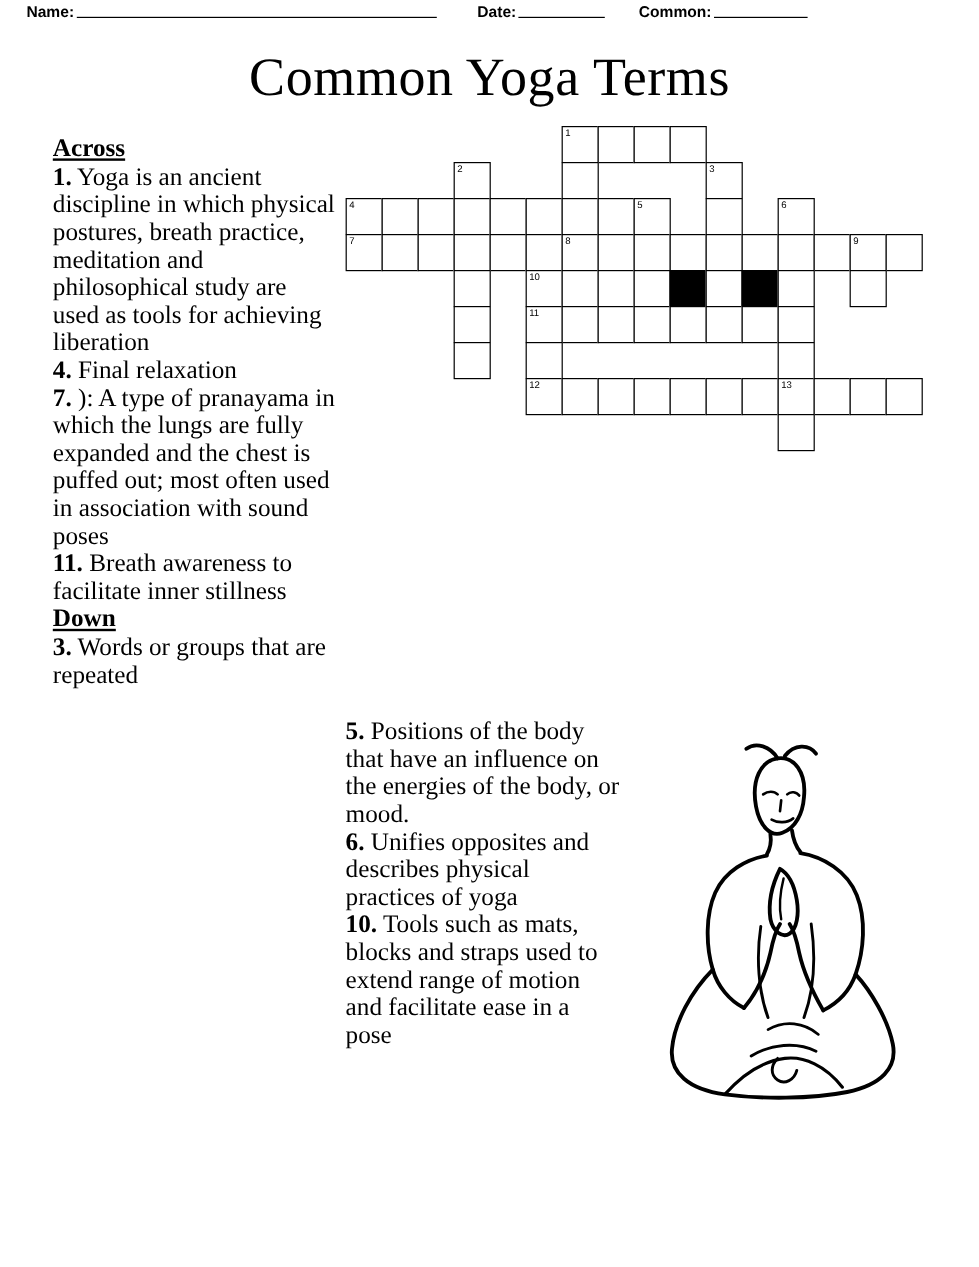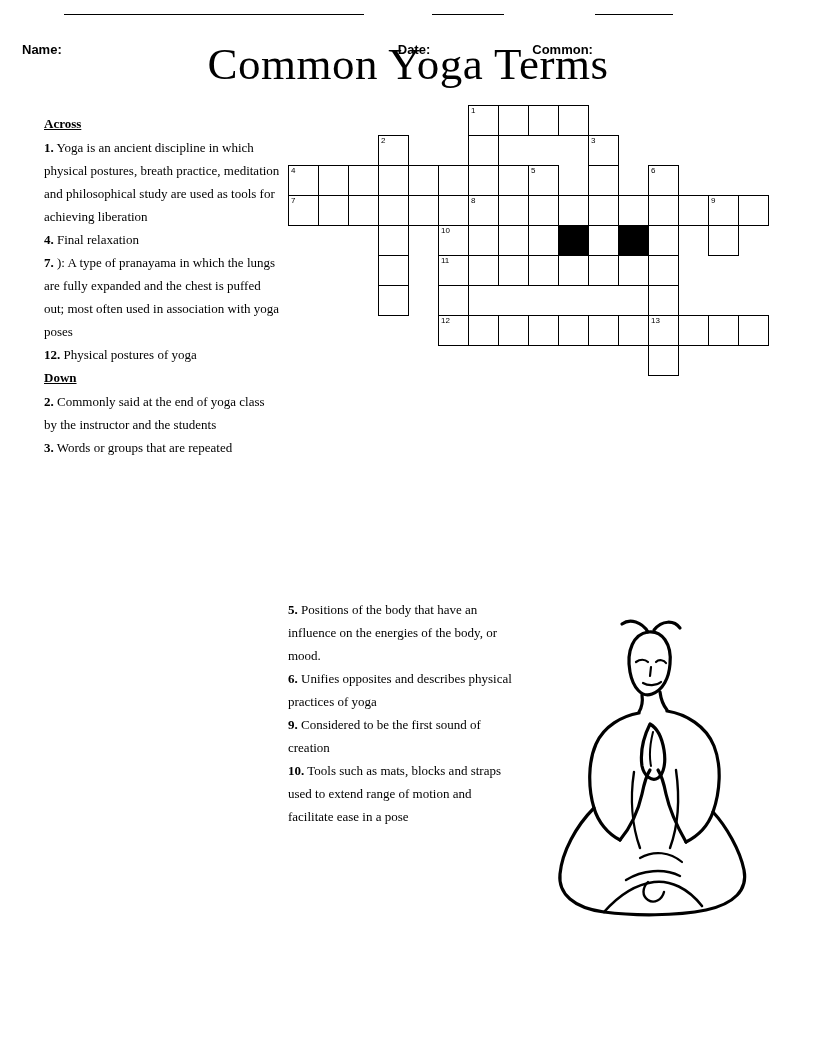--- a/index.html
+++ b/index.html
@@ -24,21 +24,21 @@
     left: 22px;
     width: 772px;
     height: 20px;
     font-family: "Liberation Sans", sans-serif;
     font-size: 13px;
     font-weight: bold;
     display: flex;
     align-items: flex-start;
     white-space: nowrap;
   }
-  .hdr-label { margin-right: 2px; margin-top: 40px; }
+  .hdr-label { margin-right: 2px; }
   .hdr-rule {
     display: inline-block;
     border-bottom: 1px solid #000;
     height: 12px;
   }
   .rule-name { width: 300px; }
   .rule-date { width: 72px; }
   .rule-period { width: 78px; }
   .hdr-gap-lg { display: inline-block; width: 34px; }
   .hdr-gap-md { display: inline-block; width: 28px; }
@@ -52,21 +52,21 @@
     text-align: center;
     font-family: "Liberation Serif", serif;
     font-size: 45px;
     line-height: 56px;
     letter-spacing: 0.5px;
   }
 
   
   .clue-col {
     position: absolute;
-    font-size: 13px;
+    font-size: 21px;
     line-height: 23px;
   }
   .col-left { top: 112px; left: 44px; width: 236px; }
   .col-mid  { top: 598px; left: 288px; width: 230px; }
 
   .clue-heading {
     font-weight: bold;
     text-decoration: underline;
     margin: 0 0 1px 0;
   }
@@ -132,45 +132,39 @@
   <div class="clue-col col-left">
     <div class="clue-heading">Across</div>
 
     <p class="clue">
       <span class="num">1.</span><span> Yoga is an ancient discipline in which physical postures, breath practice, meditation and philosophical study are used as tools for achieving liberation</span>
     </p>
     <p class="clue">
       <span class="num">4.</span><span> Final relaxation</span>
     </p>
     <p class="clue">
-      <span class="num">7.</span><span> ): A type of pranayama in which the lungs are fully expanded and the chest is puffed out; most often used in association with yoga poses</span>
-    </p>
-    <p class="clue">
-      <span class="num">12.</span><span> Physical postures of yoga</span>
+      <span class="num">7.</span><span> ): A type of pranayama in which the lungs are fully expanded and the chest is puffed out; most often used in association with sound poses</span>
+    </p>
+    <p class="clue">
+      <span class="num">11.</span><span> Breath awareness to facilitate inner stillness</span>
     </p>
 
     <div class="clue-heading">Down</div>
 
     <p class="clue">
-      <span class="num">2.</span><span> Commonly said at the end of yoga class by the instructor and the students</span>
-    </p>
-    <p class="clue">
       <span class="num">3.</span><span> Words or groups that are repeated</span>
     </p>
   </div>
 
   <div class="clue-col col-mid">
     <p class="clue">
       <span class="num">5.</span><span> Positions of the body that have an influence on the energies of the body, or mood.</span>
     </p>
     <p class="clue">
       <span class="num">6.</span><span> Unifies opposites and describes physical practices of yoga</span>
-    </p>
-    <p class="clue">
-      <span class="num">9.</span><span> Considered to be the first sound of creation</span>
     </p>
     <p class="clue">
       <span class="num">10.</span><span> Tools such as mats, blocks and straps used to extend range of motion and facilitate ease in a pose</span>
     </p>
   </div>
 
   <div class="grid-wrap" id="grid">
       <div class="cell" style="left: 180px; top: 0px;">
         <span class="n">1</span>
       </div>

